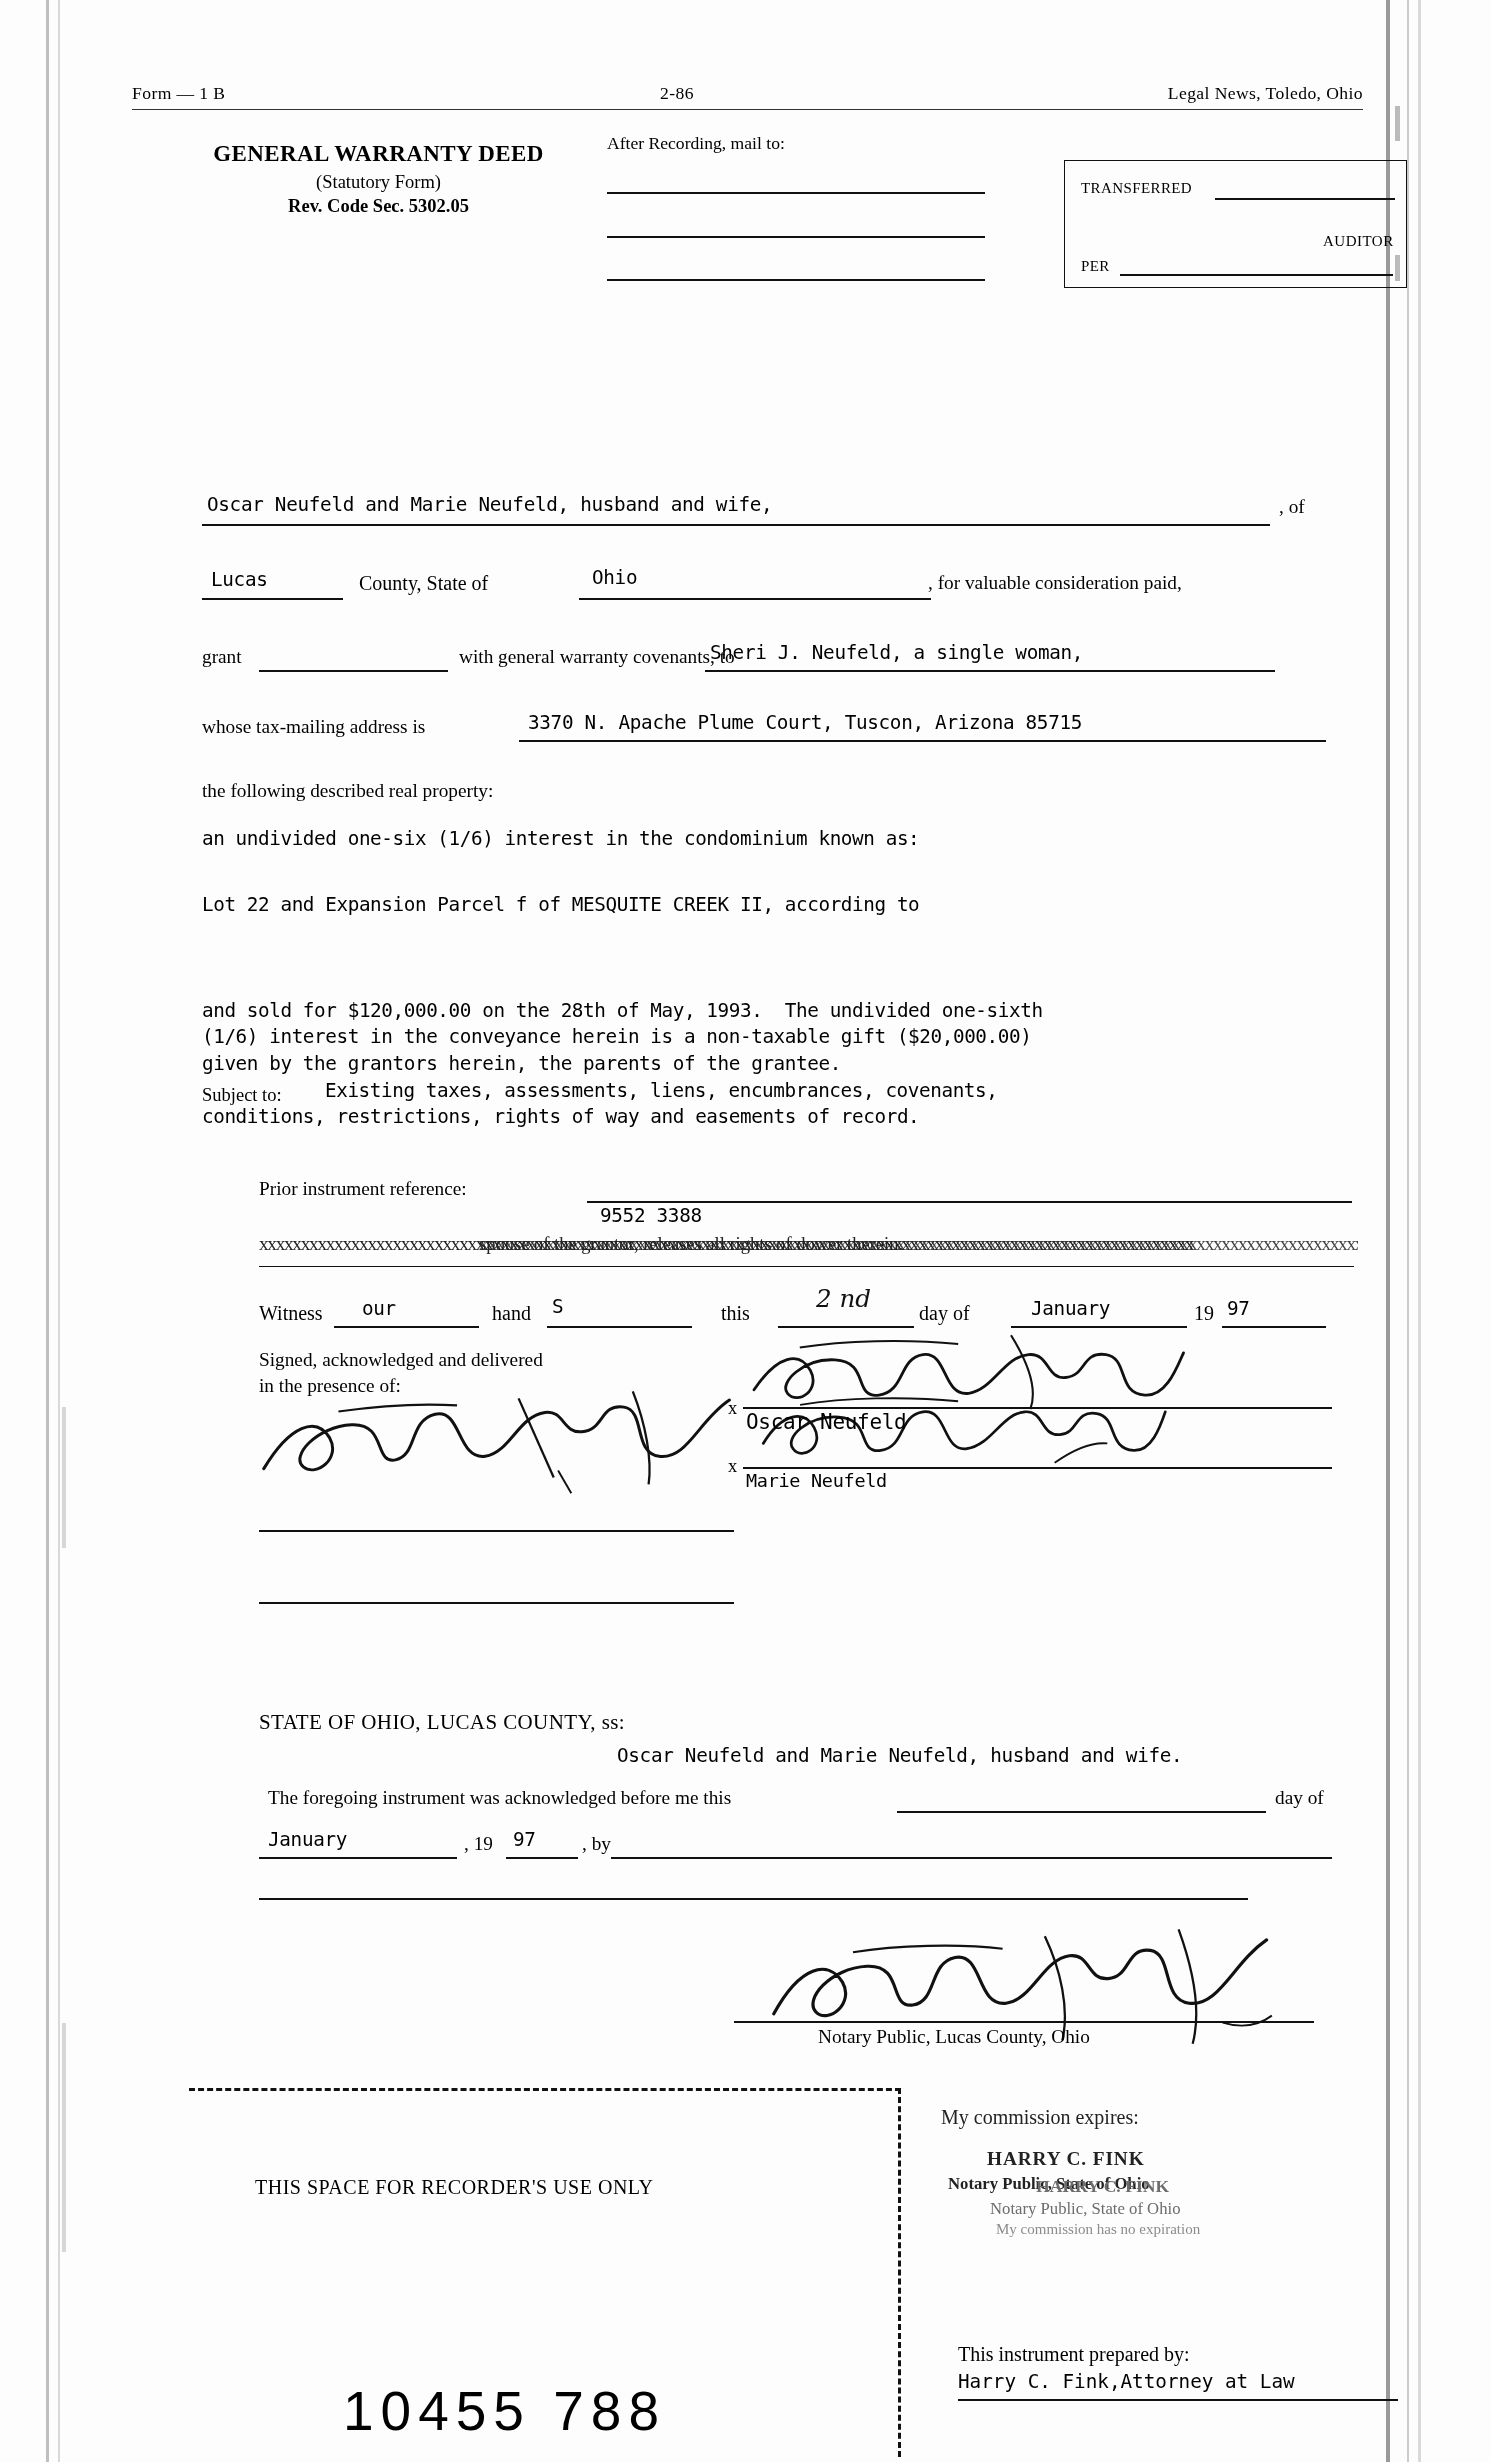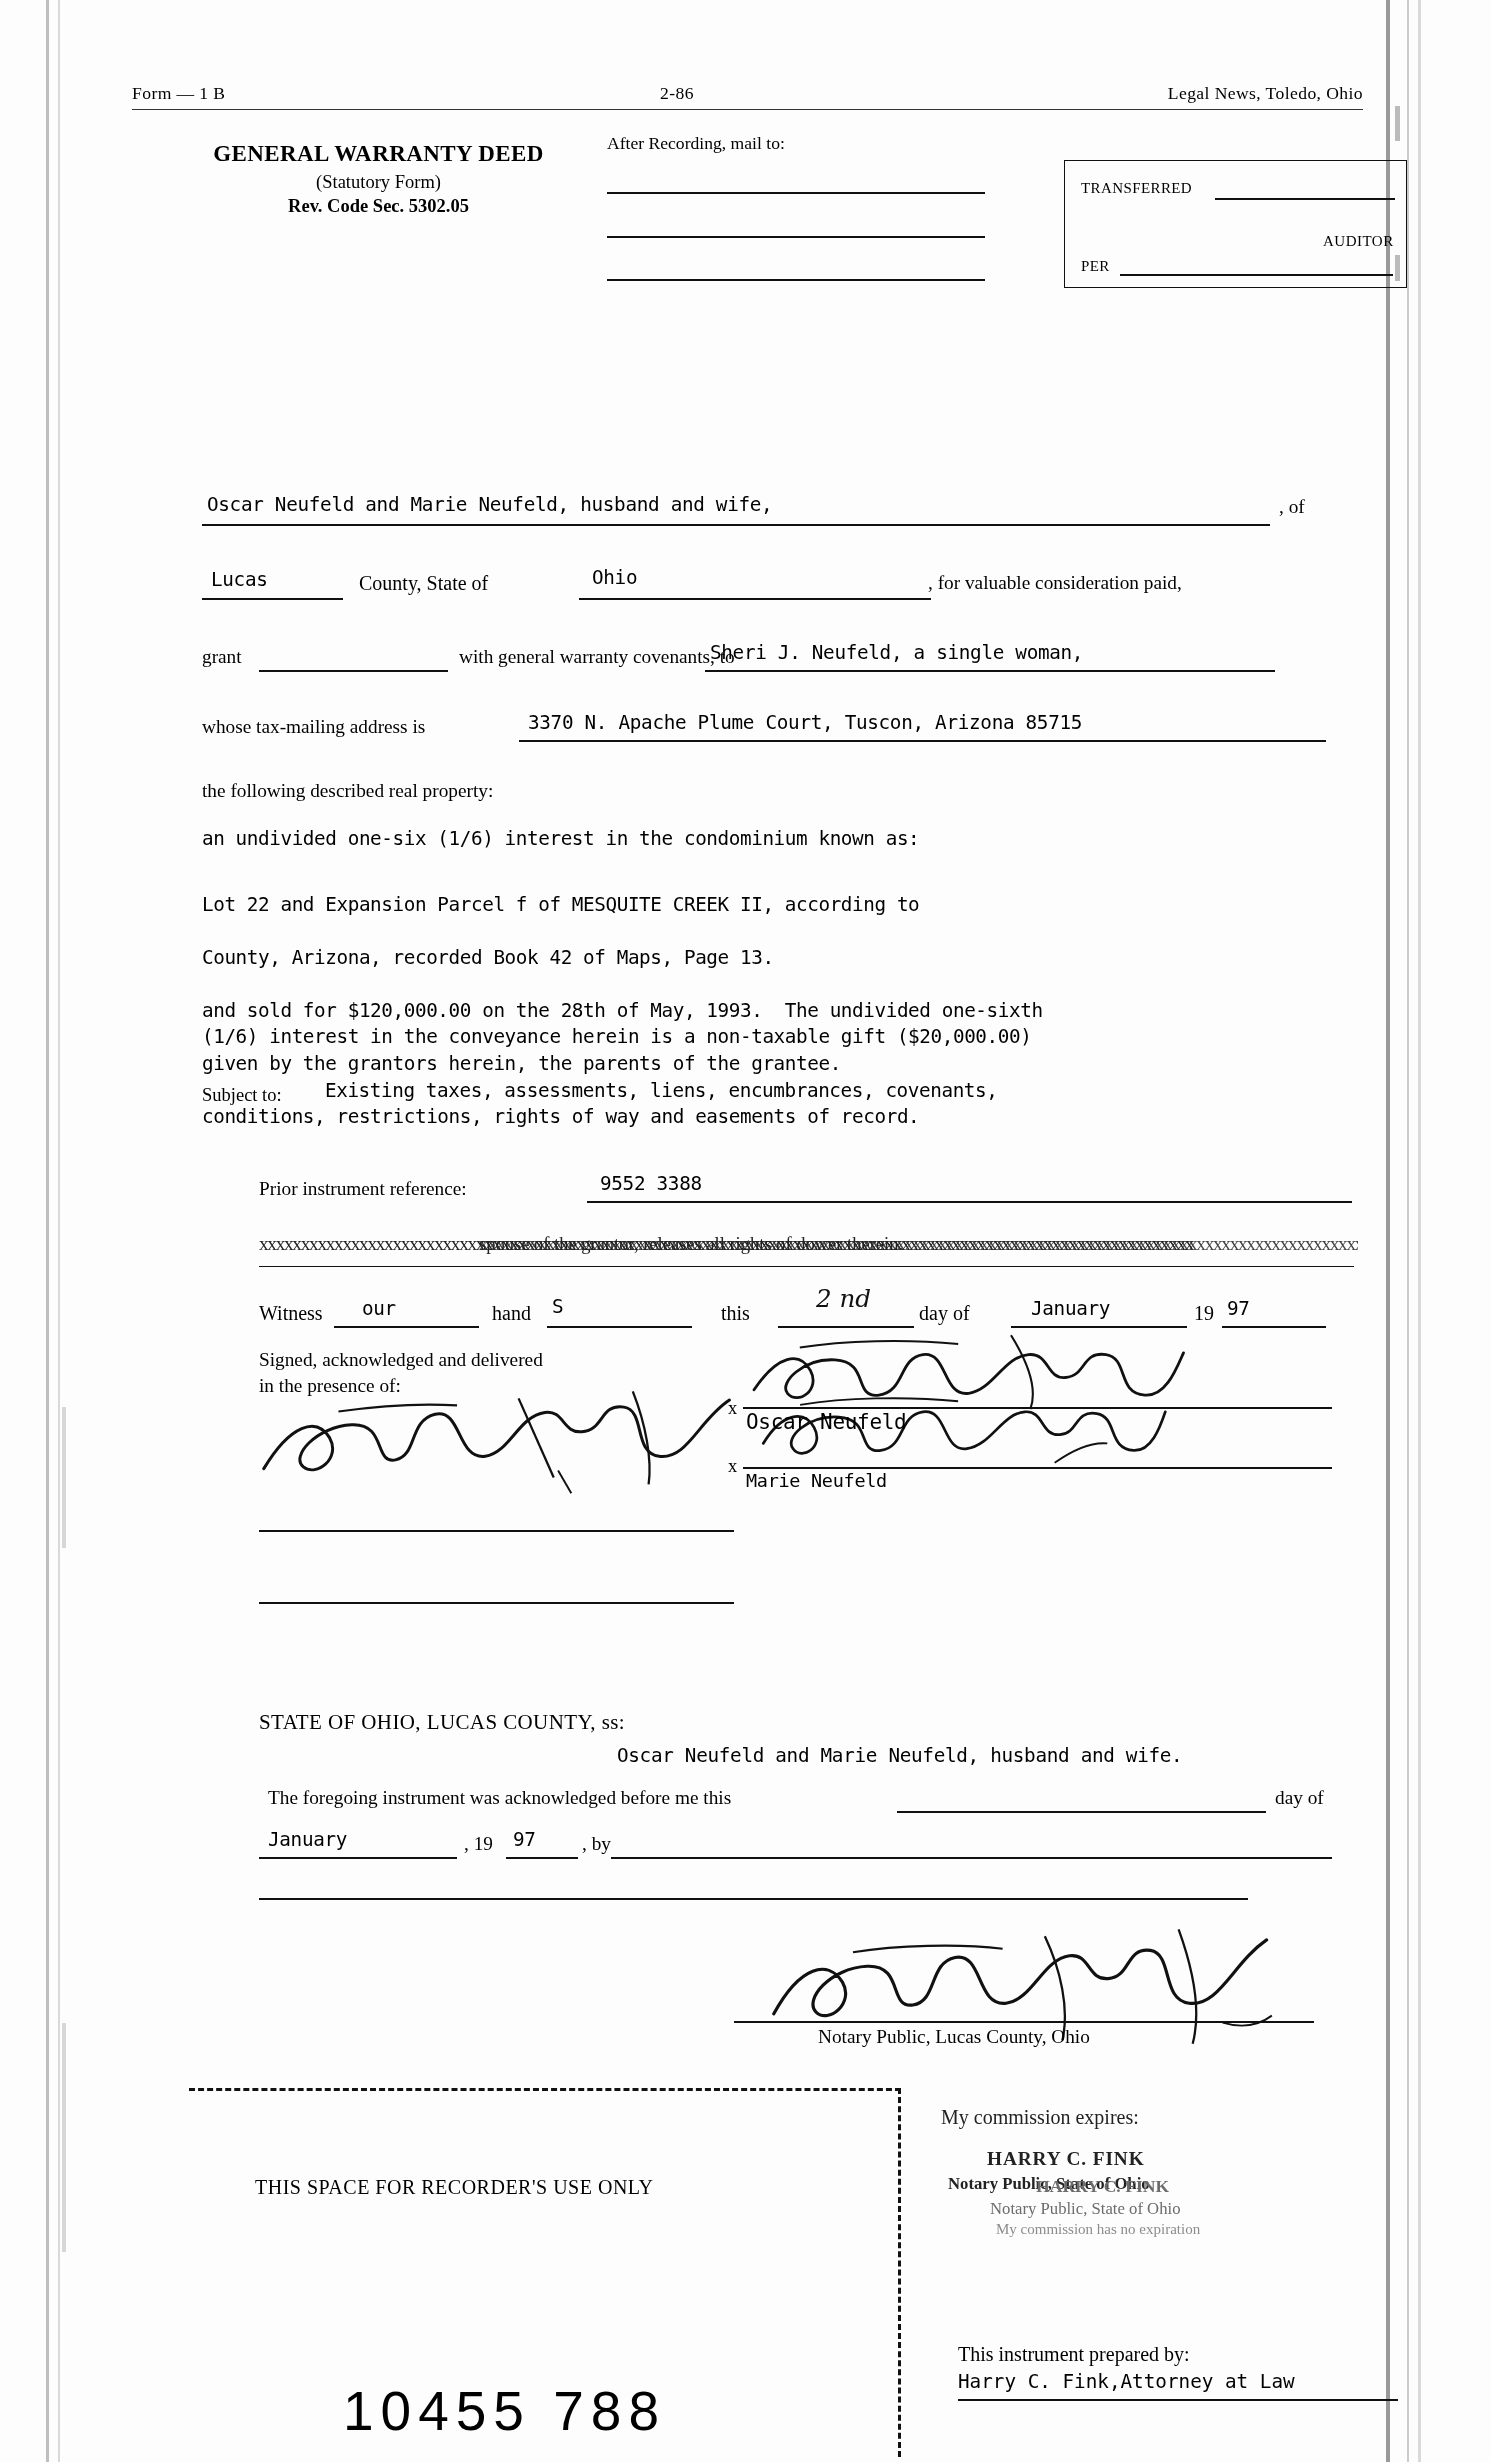--- a/index.html
+++ b/index.html
@@ -330,31 +330,30 @@
     <div class="ul-line" style="left:626px; top:635px; width:570px;"></div>
 
     <div class="line serif" style="left:123px; top:679px; font-size:19.3px;">whose tax-mailing address is</div>
     <div class="line typed" style="left:449px; top:675px;">3370 N. Apache Plume Court, Tuscon, Arizona  85715</div>
     <div class="ul-line" style="left:440px; top:705px; width:807px;"></div>
 
     <div class="line serif" style="left:123px; top:743px; font-size:19.3px;">the following described real property:</div>
 
     <div class="para" style="left:123px; top:791px;">an undivided one-six (1/6) interest in the condominium known as:</div>
     <div class="para" style="left:123px; top:857px;">Lot 22 and Expansion Parcel f of MESQUITE CREEK II, according to</div>
-    <div class="para" style="left:123px; top:910px;">County, Arizona, recorded Book 42 of Maps, Page 13.</div>
     <div class="para" style="left:123px; top:963px;">and sold for $120,000.00 on the 28th of May, 1993.  The undivided one-sixth</div>
     <div class="para" style="left:123px; top:989px;">(1/6) interest in the conveyance herein is a non-taxable gift ($20,000.00)</div>
     <div class="para" style="left:123px; top:1016px;">given by the grantors herein, the parents of the grantee.</div>
 
     <div class="line serif" style="left:123px; top:1047px; font-size:18.5px;">Subject to:</div>
     <div class="para" style="left:123px; top:1069px;">conditions, restrictions, rights of way and easements of record.</div>
     <div class="para" style="left:246px; top:1043px;">Existing taxes, assessments, liens, encumbrances, covenants,</div>
 
     <div class="line serif" style="left:180px; top:1141px; font-size:19.3px;">Prior instrument reference:</div>
-    <div class="line typed" style="left:521px; top:1136px;">9552  3388</div>
+    <div class="line typed" style="left:521px; top:1168px;">9552  3388</div>
     <div class="ul-line" style="left:508px; top:1166px; width:765px;"></div>
 
     <div class="strike-row">
       <div class="xs">xxxxxxxxxxxxxxxxxxxxxxxxxxxxxxxxxxxxxxxxxxxxxxxxxxxxxxxxxxxxxxxxxxxxxxxxxxxxxxxxxxxxxxxxxxxxxxxxxxxxxxxxxxxxxxxx</div>
       <div class="under">spouse of the grantor, releases all rights of dower therein.</div>
       <div class="xs2" style="opacity:.85;">xxxxxxxxxxxxxxxxxxxxxxxxxxxxxxxxxxxxxxxxxxxxxxxxxxxxxxxxxxxxxxxxxxxxxxxxxxxxxxxxxxxxxxxxxxxxxxxxxxxxxxxxxxxxxxxx</div>
     </div>
     <div class="ul-line" style="left:180px; top:1231px; width:1095px; height:0.9px;"></div>
 
     <div class="line serif" style="left:180px; top:1265px; font-size:20px;">Witness</div>

